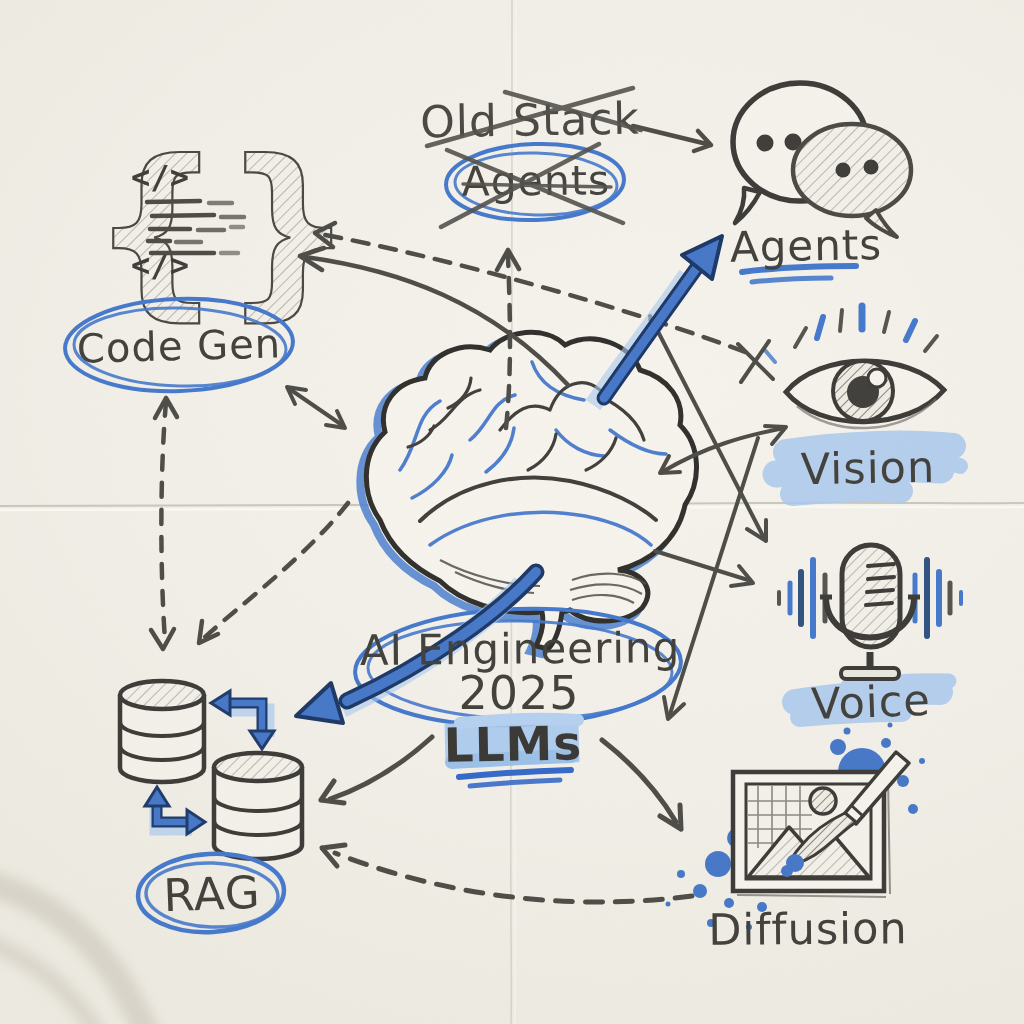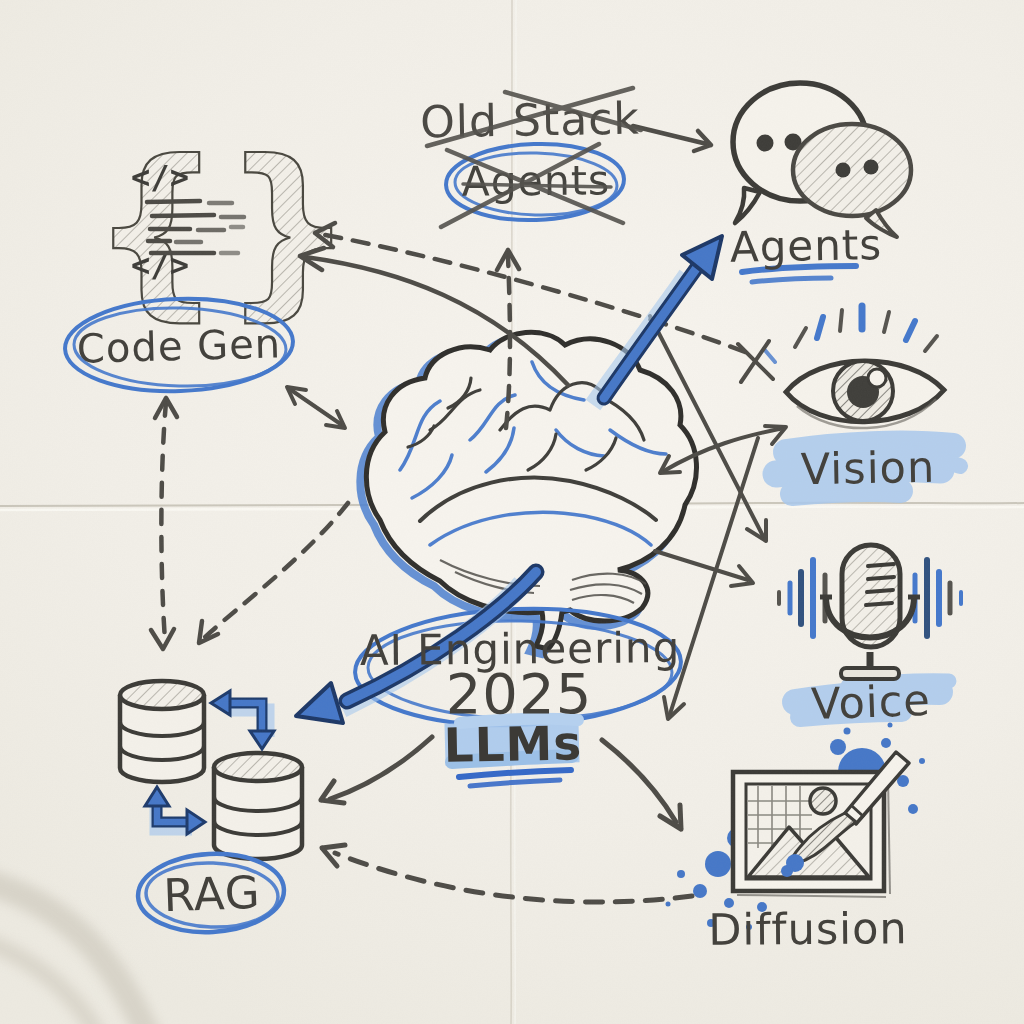--- a/index.html
+++ b/index.html
@@ -354,21 +354,21 @@
 
   <rect width="1024" height="1024" filter="url(#grain)"></rect>
 </svg>
 
 <div class="labels">
   <div class="lbl" style="left:530px;top:120px;font-size:44px;color:#4c4a45;transform:translate(-50%,-50%) rotate(-1deg);">Old Stack</div>
   <div class="lbl" style="left:536px;top:181px;font-size:41px;color:#45443f;transform:translate(-50%,-50%) rotate(-0.5deg);">Agents</div>
   <div class="lbl" style="left:806px;top:246px;font-size:42px;transform:translate(-50%,-50%) rotate(-1deg);">Agents</div>
   <div class="lbl" style="left:179px;top:346px;font-size:40px;transform:translate(-50%,-50%) rotate(-1.5deg);">Code Gen</div>
   <div class="lbl" style="left:520px;top:649px;font-size:42px;transform:translate(-50%,-50%) rotate(-0.5deg);">AI Engineering</div>
-  <div class="lbl" style="left:519px;top:693px;font-size:56px;transform:translate(-50%,-50%);">2025</div>
+  <div class="lbl" style="left:519px;top:693px;font-size:46px;transform:translate(-50%,-50%);">2025</div>
   <div class="lbl" style="left:513px;top:744px;font-size:47px;font-weight:bold;color:#3c3a36;transform:translate(-50%,-50%) rotate(-1deg);">LLMs</div>
   <div class="lbl" style="left:868px;top:468px;font-size:43px;transform:translate(-50%,-50%) rotate(-1deg);">Vision</div>
   <div class="lbl" style="left:871px;top:702px;font-size:43px;transform:translate(-50%,-50%) rotate(-2deg);">Voice</div>
   <div class="lbl" style="left:808px;top:929px;font-size:43px;transform:translate(-50%,-50%) rotate(-0.5deg);">Diffusion</div>
   <div class="lbl" style="left:212px;top:894px;font-size:45px;transform:translate(-50%,-50%) rotate(-2deg);">RAG</div>
 </div>
 
 <svg id="overlay" width="1024" height="1024" viewBox="0 0 1024 1024">
   <g stroke="#55534e" stroke-width="4.5" stroke-linecap="round" opacity="0.9">
     <line x1="427" y1="146" x2="633" y2="88"></line>

